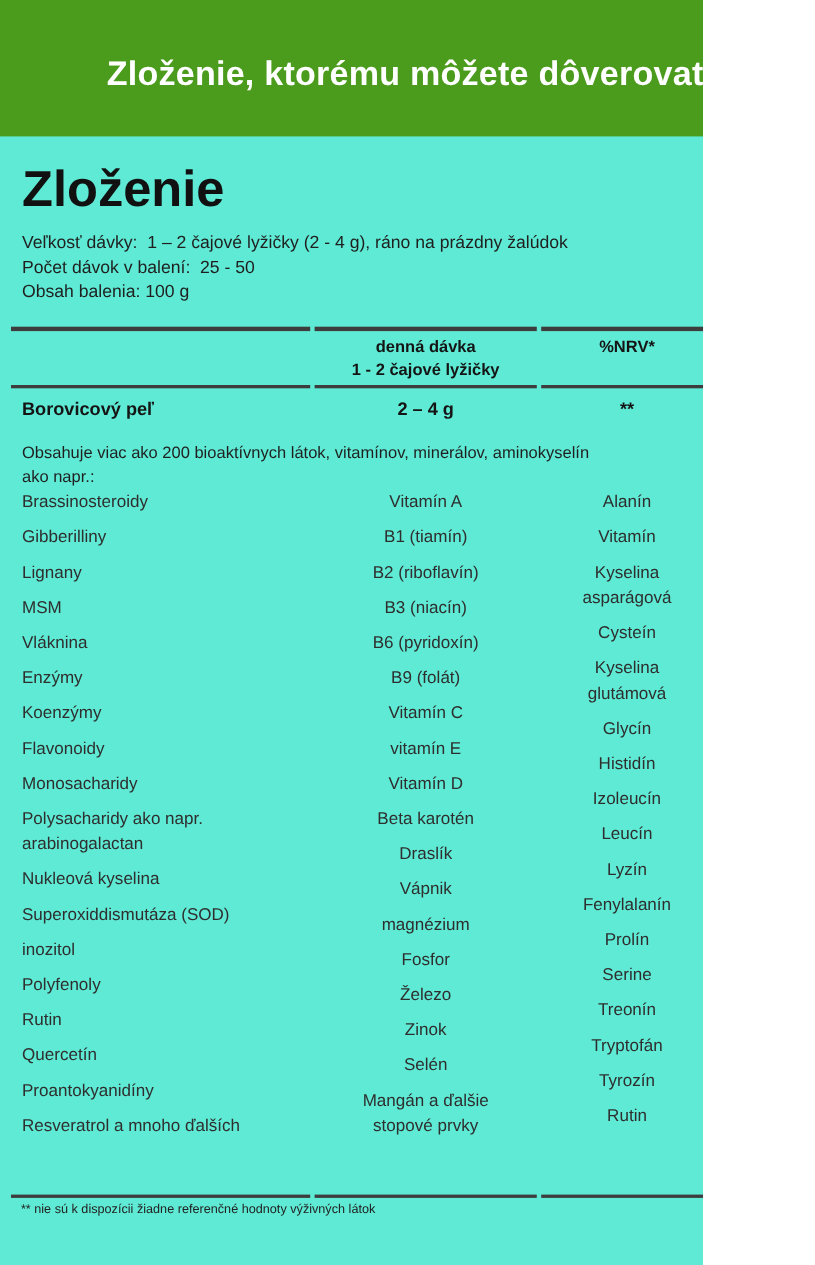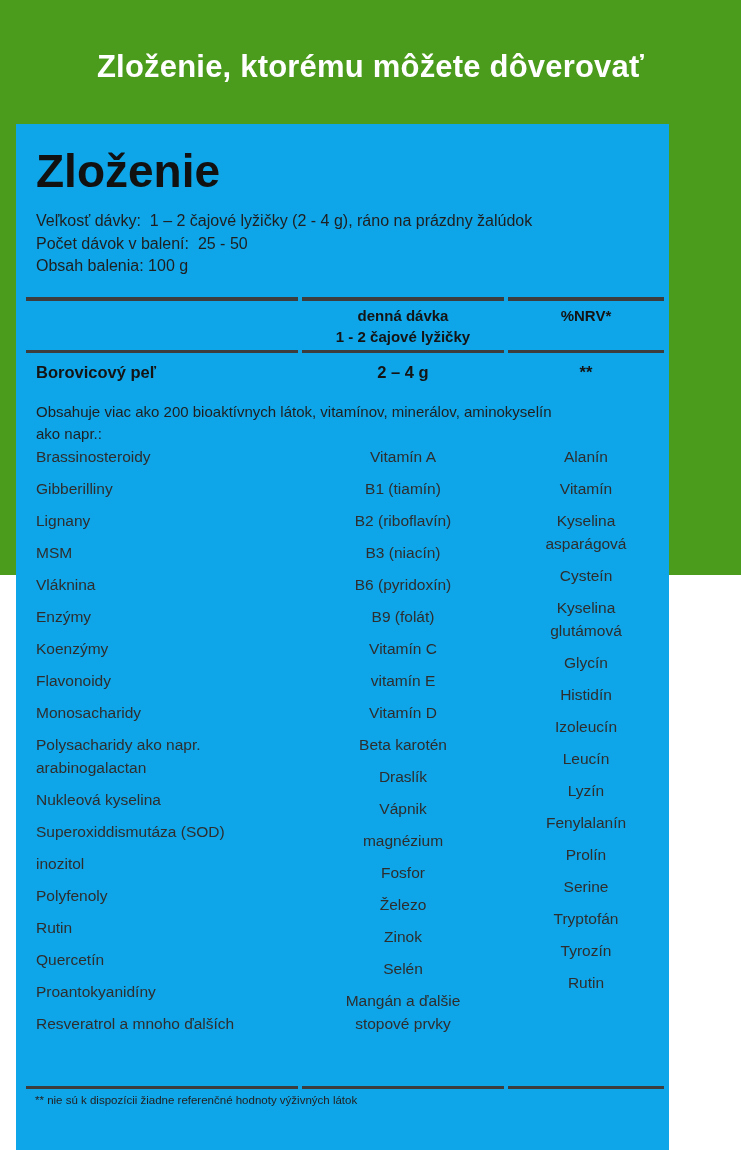--- a/index.html
+++ b/index.html
@@ -1,26 +1,26 @@
 <!DOCTYPE html>
 <html style="--green: #4b9c1c;"><head>
 <meta charset="utf-8">
 <style>
   * { margin:0; padding:0; box-sizing:border-box; }
   html,body { background:#ffffff; }
   body { font-family:"Liberation Sans","DejaVu Sans",sans-serif; }
-  .page { position:relative; width:741px; height:1150px; background:#ffffff; overflow:hidden; }
+  .page { position:relative; width:639px; height:1150px; background:#ffffff; overflow:hidden; }
 
   .green-bg { position:absolute; top:0; left:0; width:741px; height:575px; background:var(--green,#4b9c1c); }
 
   .banner { position:absolute; top:0; left:0; width:741px; height:124px;
             display:flex; align-items:center; justify-content:center; padding-top:10px; }
   .banner-title { color:#ffffff; font-weight:bold; font-size:31px; letter-spacing:.2px; }
 
-  .card { position:absolute; top:124px; left:16px; width:653px; height:1026px; background:#0ea5e9; }
+  .card { position:absolute; top:124px; left:0; width:653px; height:1026px; background:#5eead4; }
 
   .card-title { margin:22px 0 0 20px; font-size:46px; line-height:50px; font-weight:bold; color:#111111; }
 
   .meta { margin:14px 0 0 20px; }
   .meta-line { font-size:16px; line-height:22.5px; color:#1f1f1f; }
   .keep-ws { white-space:pre-wrap; }
 
   .tgrid { display:grid; grid-template-columns:272px 202px 156px; column-gap:4px; margin-left:10px; }
   .rule span { display:block; height:3px; background:#3d3d3d; }
   .rule-thick span { height:4px; }
@@ -144,20 +144,21 @@
           <div class="li">Kyselina
 glutámová</div>
           <div class="li">Glycín</div>
           <div class="li">Histidín</div>
           <div class="li">Izoleucín</div>
           <div class="li">Leucín</div>
           <div class="li">Lyzín</div>
           <div class="li">Fenylalanín</div>
           <div class="li">Prolín</div>
           <div class="li">Serine</div>
+          <div class="li">Treonín</div>
           <div class="li">Tryptofán</div>
           <div class="li">Tyrozín</div>
           <div class="li">Rutin</div>
         </div>
     </div>
 
     <div class="tgrid rule footer-rule">
       <span></span>
       <span></span>
       <span></span>

